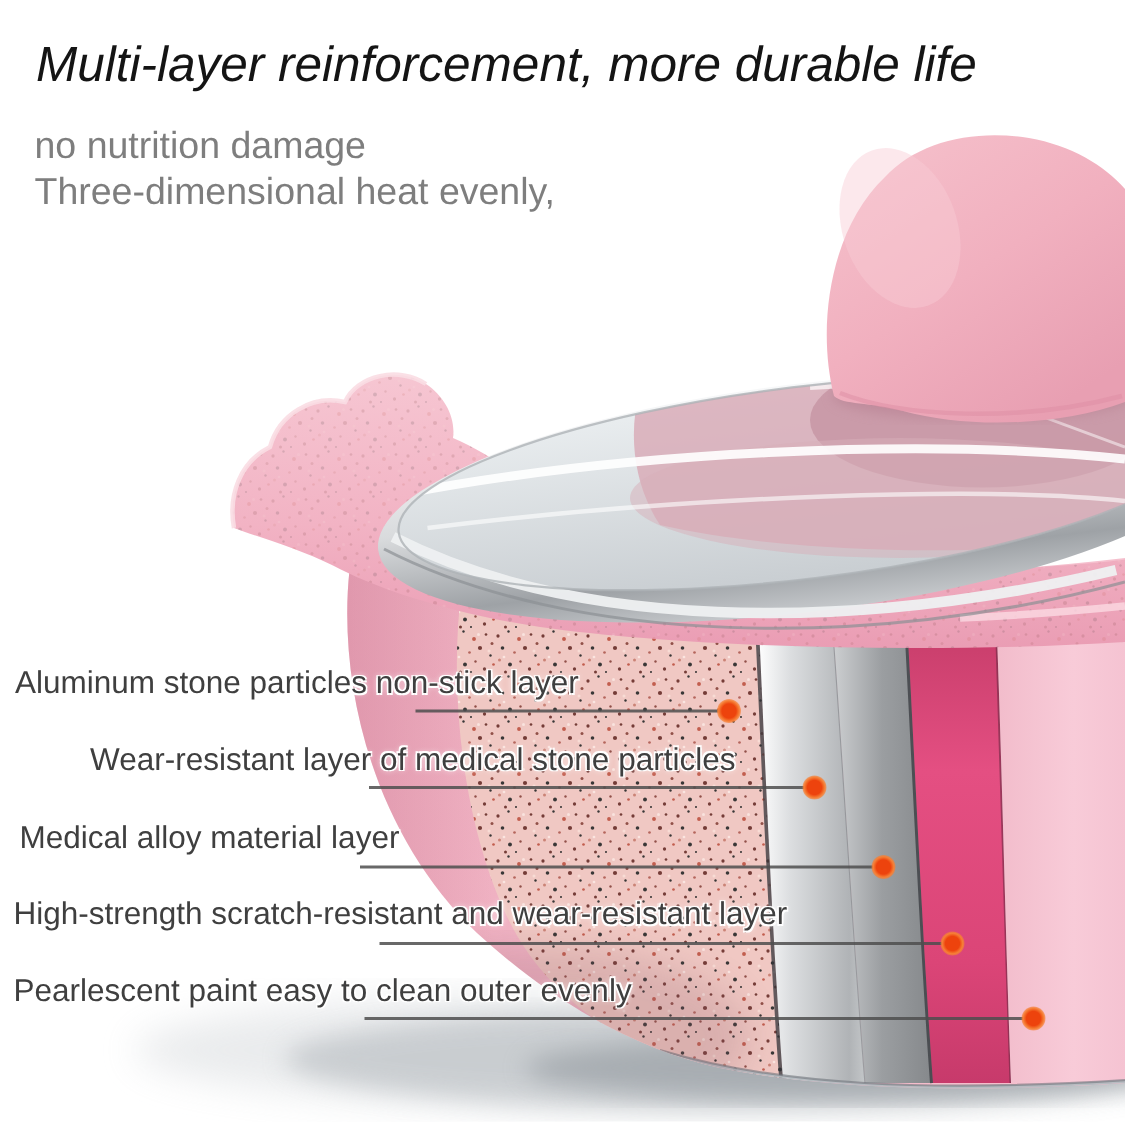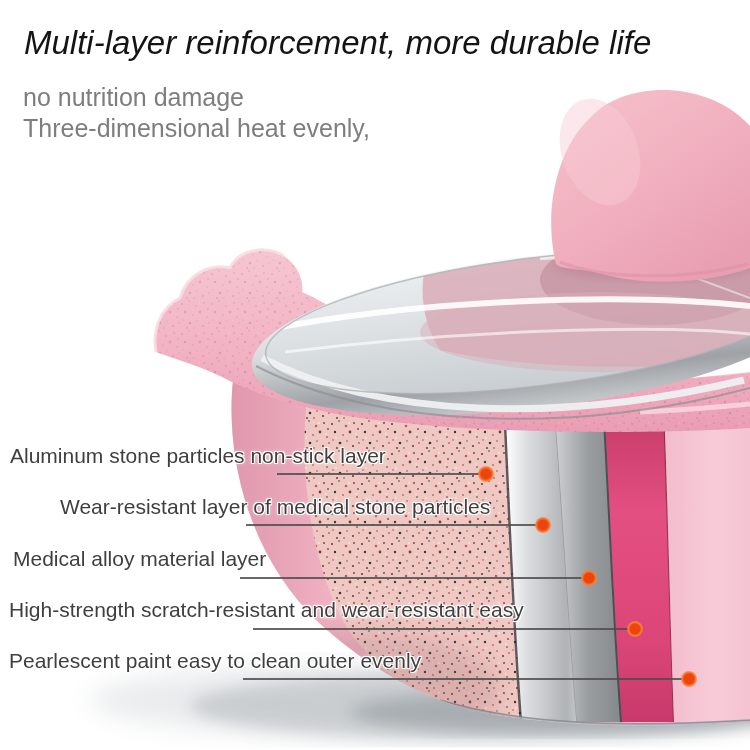--- a/index.html
+++ b/index.html
@@ -229,21 +229,21 @@
     <div class="callout-text">Wear-resistant layer of medical stone particles</div>
     <div class="callout-line"></div>
     <div class="callout-dot"></div>
   </div>
   <div class="callout c3">
     <div class="callout-text">Medical alloy material layer</div>
     <div class="callout-line"></div>
     <div class="callout-dot"></div>
   </div>
   <div class="callout c4">
-    <div class="callout-text">High-strength scratch-resistant and wear-resistant easy</div>
+    <div class="callout-text">High-strength scratch-resistant and wear-resistant layer</div>
     <div class="callout-line"></div>
     <div class="callout-dot"></div>
   </div>
   <div class="callout c5">
     <div class="callout-text">Pearlescent paint easy to clean outer evenly</div>
     <div class="callout-line"></div>
     <div class="callout-dot"></div>
   </div>
 
 </div>

